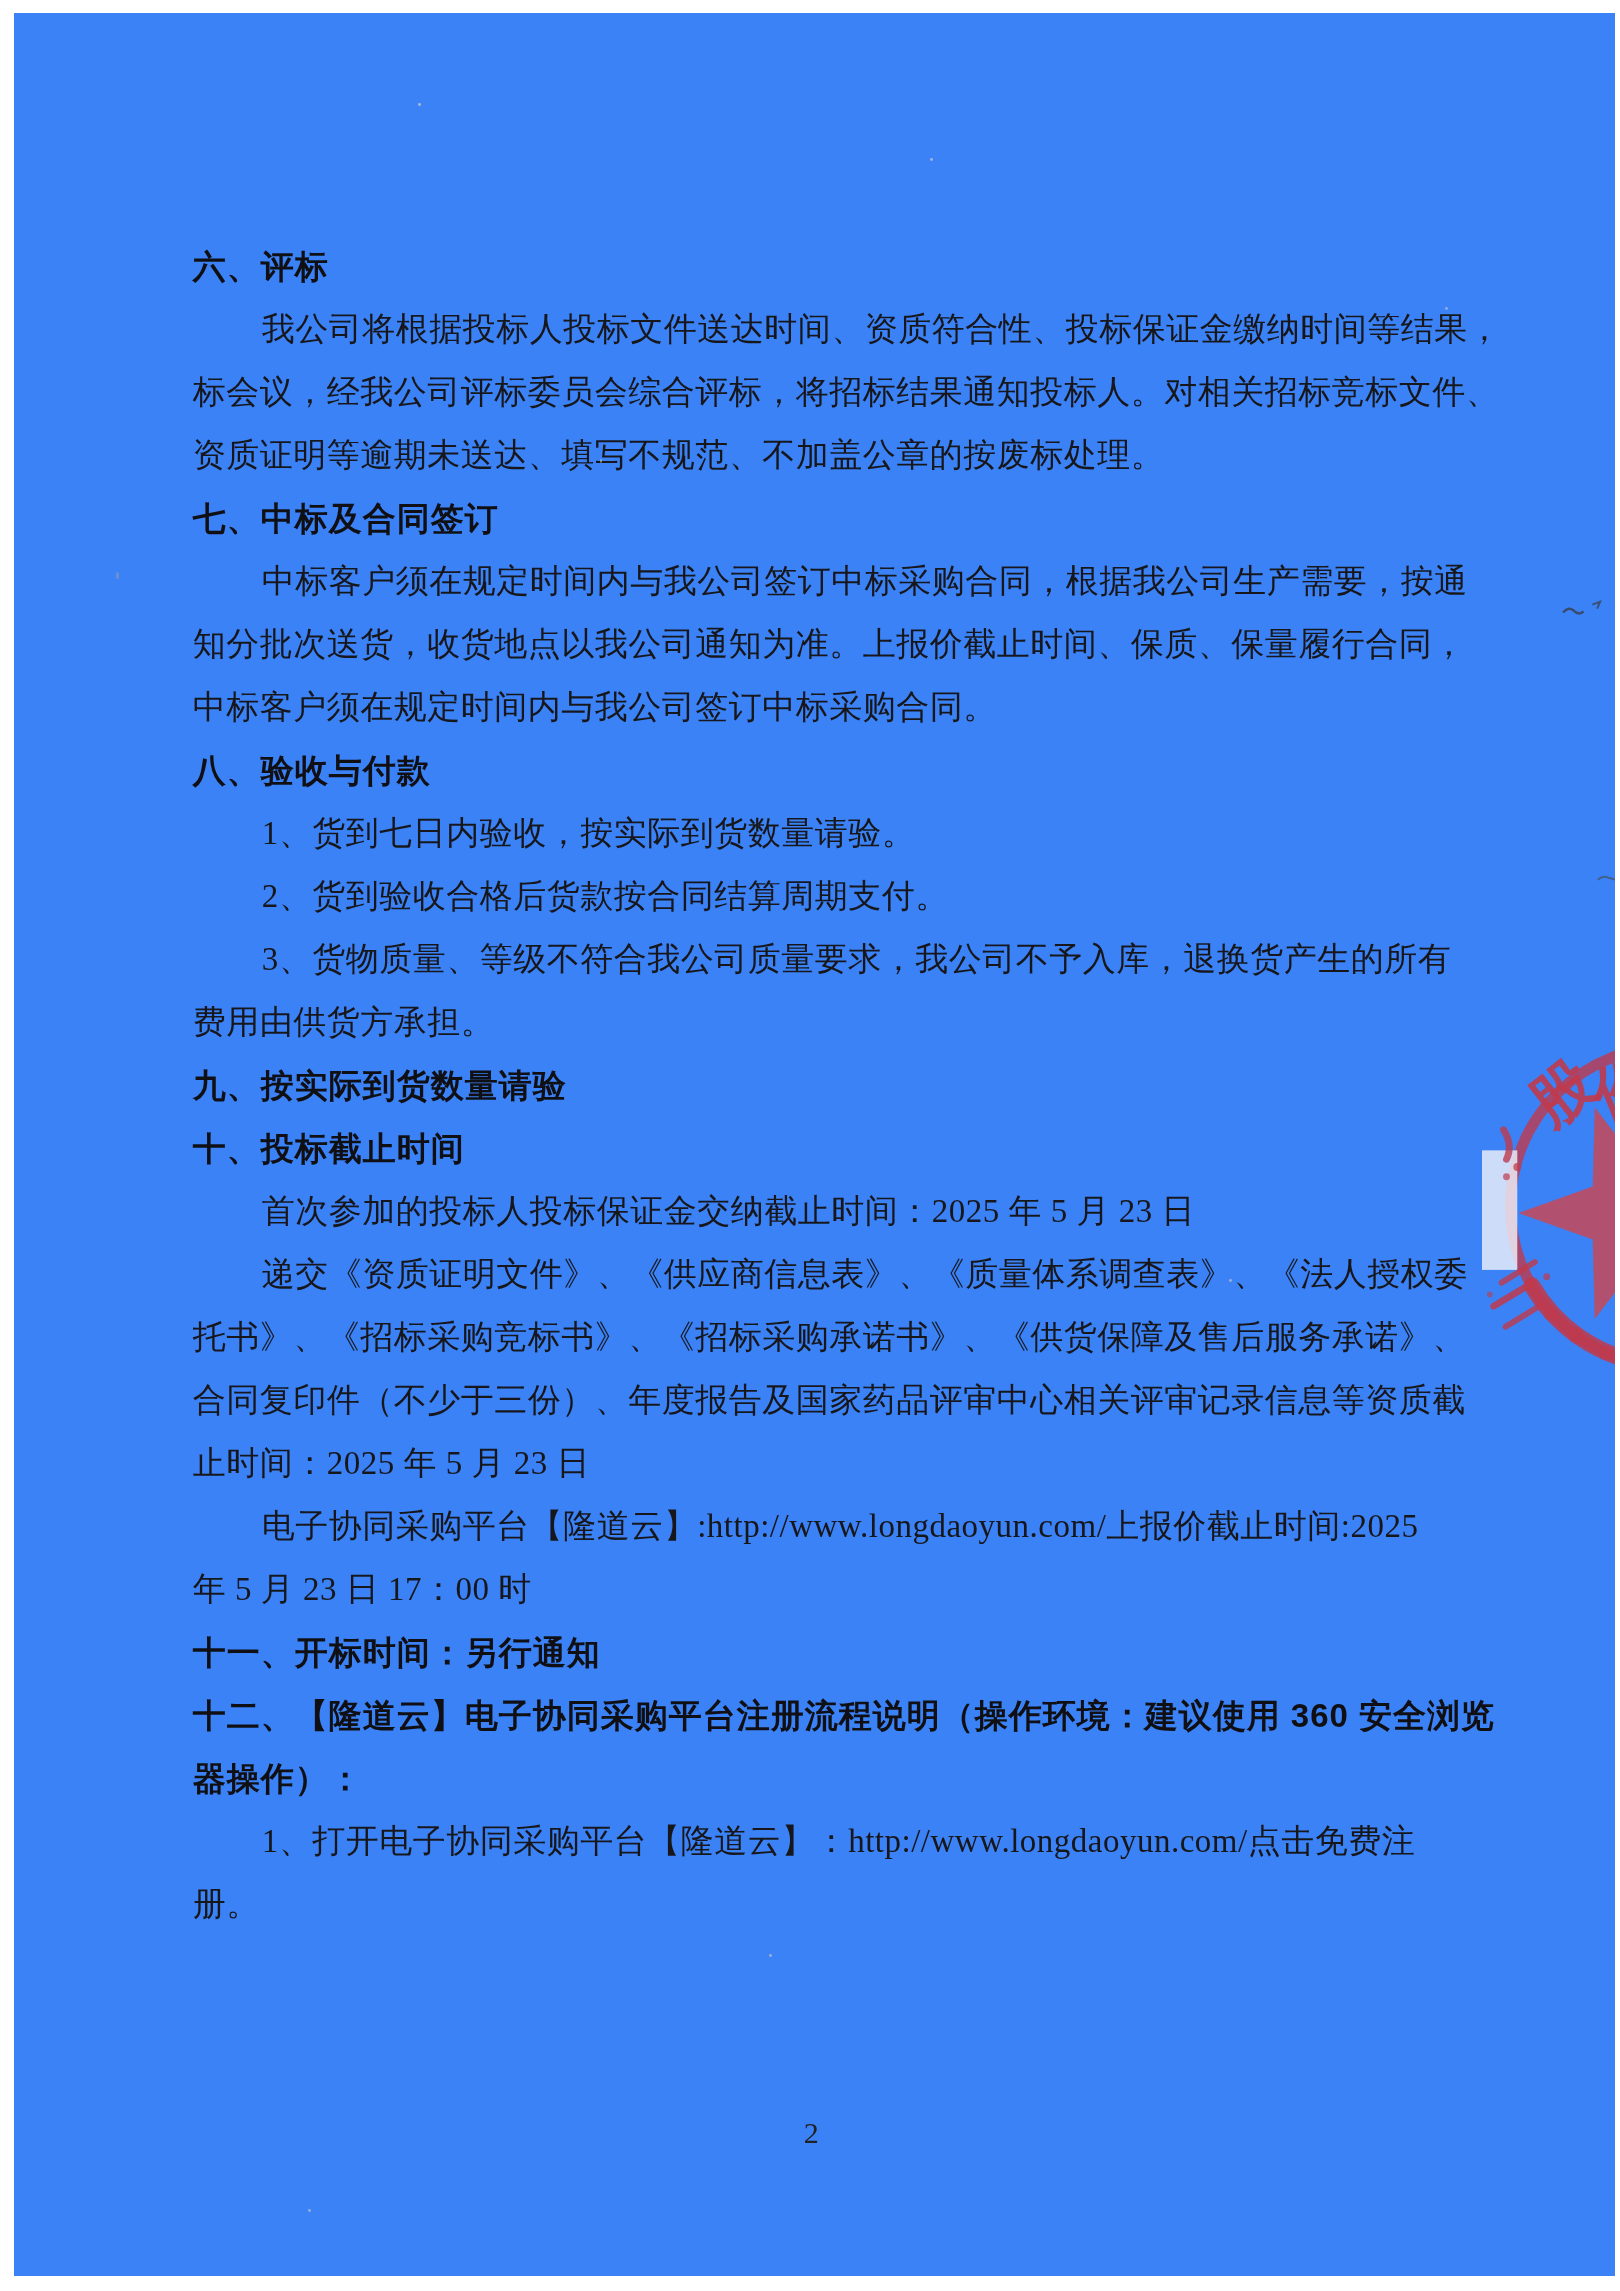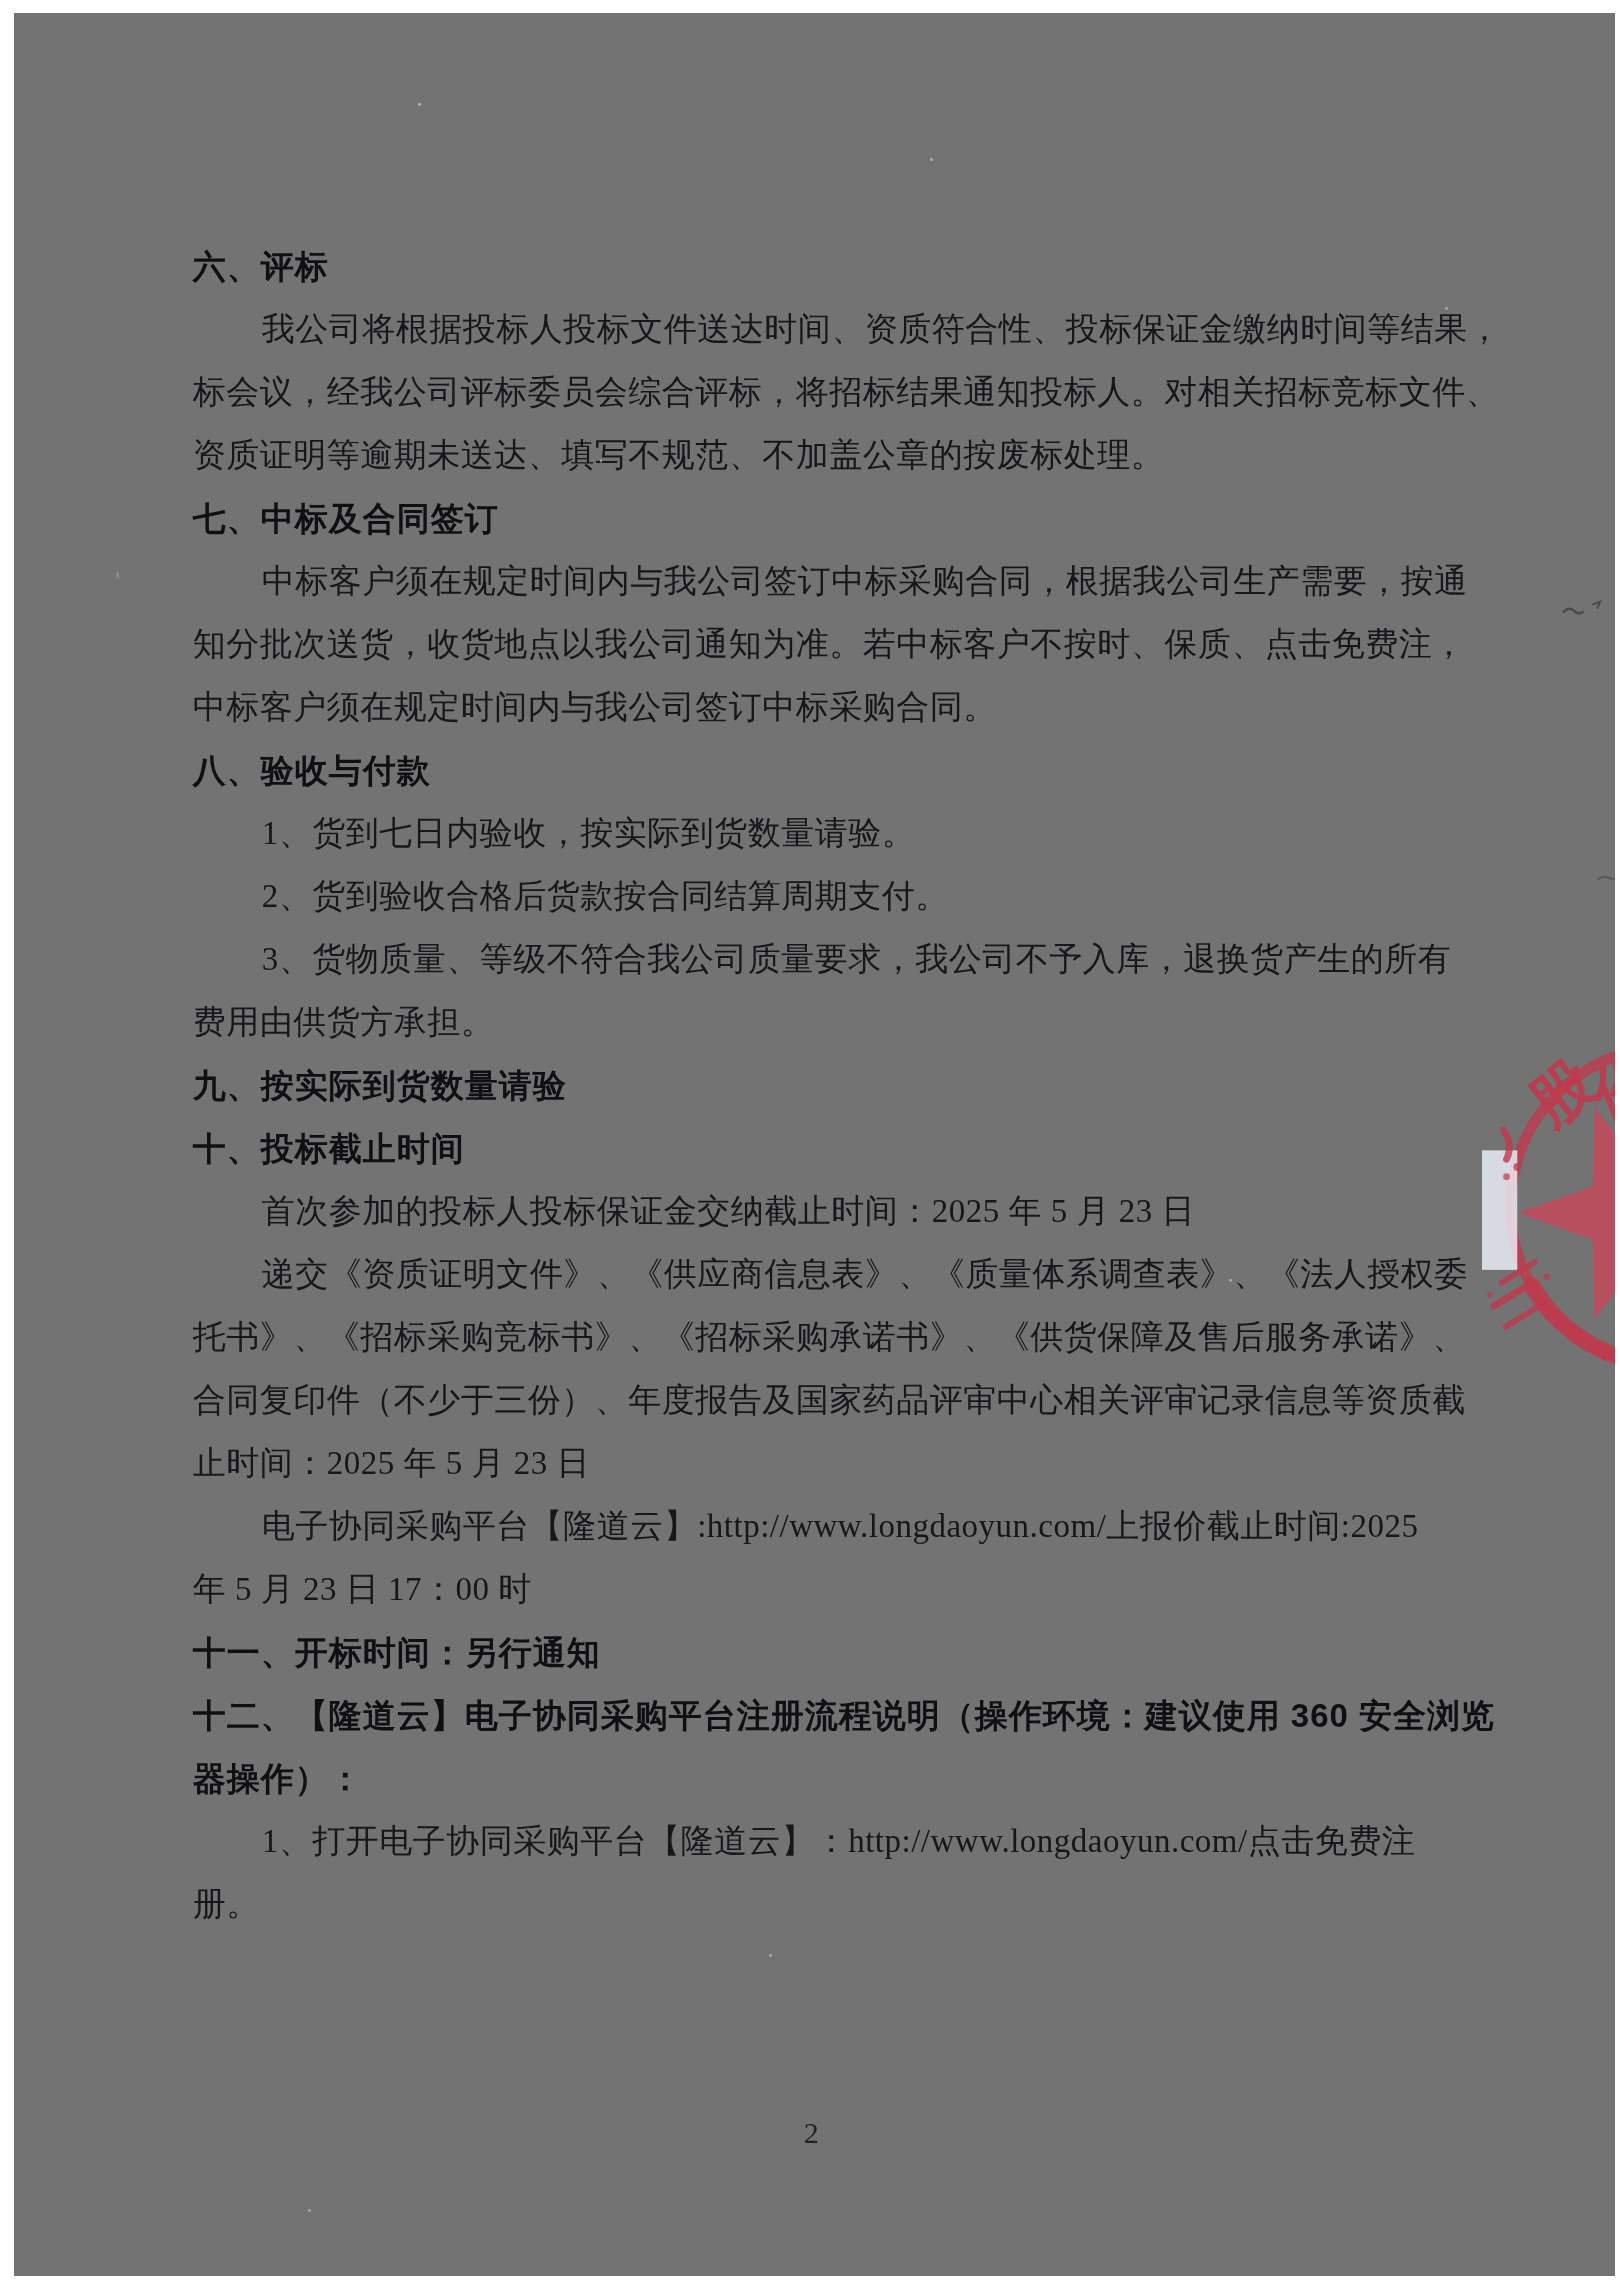--- a/index.html
+++ b/index.html
@@ -3,21 +3,21 @@
 <meta charset="utf-8">
 <style>
   html,body { margin:0; padding:0; }
   body {
     width:1620px; height:2292px; position:relative;
     background:#ffffff; overflow:hidden;
     font-family:"Liberation Serif","DejaVu Serif",serif;
   }
   .page {
     position:absolute; left:13.7px; top:12.7px; right:4.9px; bottom:15.7px;
-    background:#737373; overflow:hidden;
+    background:#3b82f6; overflow:hidden;
   }
   .textblock { position:absolute; left:179px; top:222px; width:1237px; }
   .line {
     height:63px; line-height:63px; font-size:33px; color:#17171b;
     letter-spacing:0.5px; white-space:nowrap;
   }
   .line.heading {
     font-weight:700; color:#101014;
     font-family:"Liberation Sans","DejaVu Sans",sans-serif;
     letter-spacing:1px;
@@ -36,21 +36,21 @@
 
 <div class="page">
 
   <div class="textblock">
     <div class="line heading">六、评标</div>
       <div class="line body indent">我公司将根据投标人投标文件送达时间、资质符合性、投标保证金缴纳时间等结果，</div>
       <div class="line body">标会议，经我公司评标委员会综合评标，将招标结果通知投标人。对相关招标竞标文件、</div>
       <div class="line body">资质证明等逾期未送达、填写不规范、不加盖公章的按废标处理。</div>
       <div class="line heading">七、中标及合同签订</div>
       <div class="line body indent">中标客户须在规定时间内与我公司签订中标采购合同，根据我公司生产需要，按通</div>
-      <div class="line body">知分批次送货，收货地点以我公司通知为准。若中标客户不按时、保质、点击免费注，</div>
+      <div class="line body">知分批次送货，收货地点以我公司通知为准。上报价截止时间、保质、保量履行合同，</div>
       <div class="line body">中标客户须在规定时间内与我公司签订中标采购合同。</div>
       <div class="line heading">八、验收与付款</div>
       <div class="line body indent">1、货到七日内验收，按实际到货数量请验。</div>
       <div class="line body indent">2、货到验收合格后货款按合同结算周期支付。</div>
       <div class="line body indent">3、货物质量、等级不符合我公司质量要求，我公司不予入库，退换货产生的所有</div>
       <div class="line body">费用由供货方承担。</div>
       <div class="line heading">九、按实际到货数量请验</div>
       <div class="line heading">十、投标截止时间</div>
       <div class="line body indent">首次参加的投标人投标保证金交纳截止时间：2025 年 5 月 23 日</div>
       <div class="line body indent">递交《资质证明文件》、《供应商信息表》、《质量体系调查表》、《法人授权委</div>

